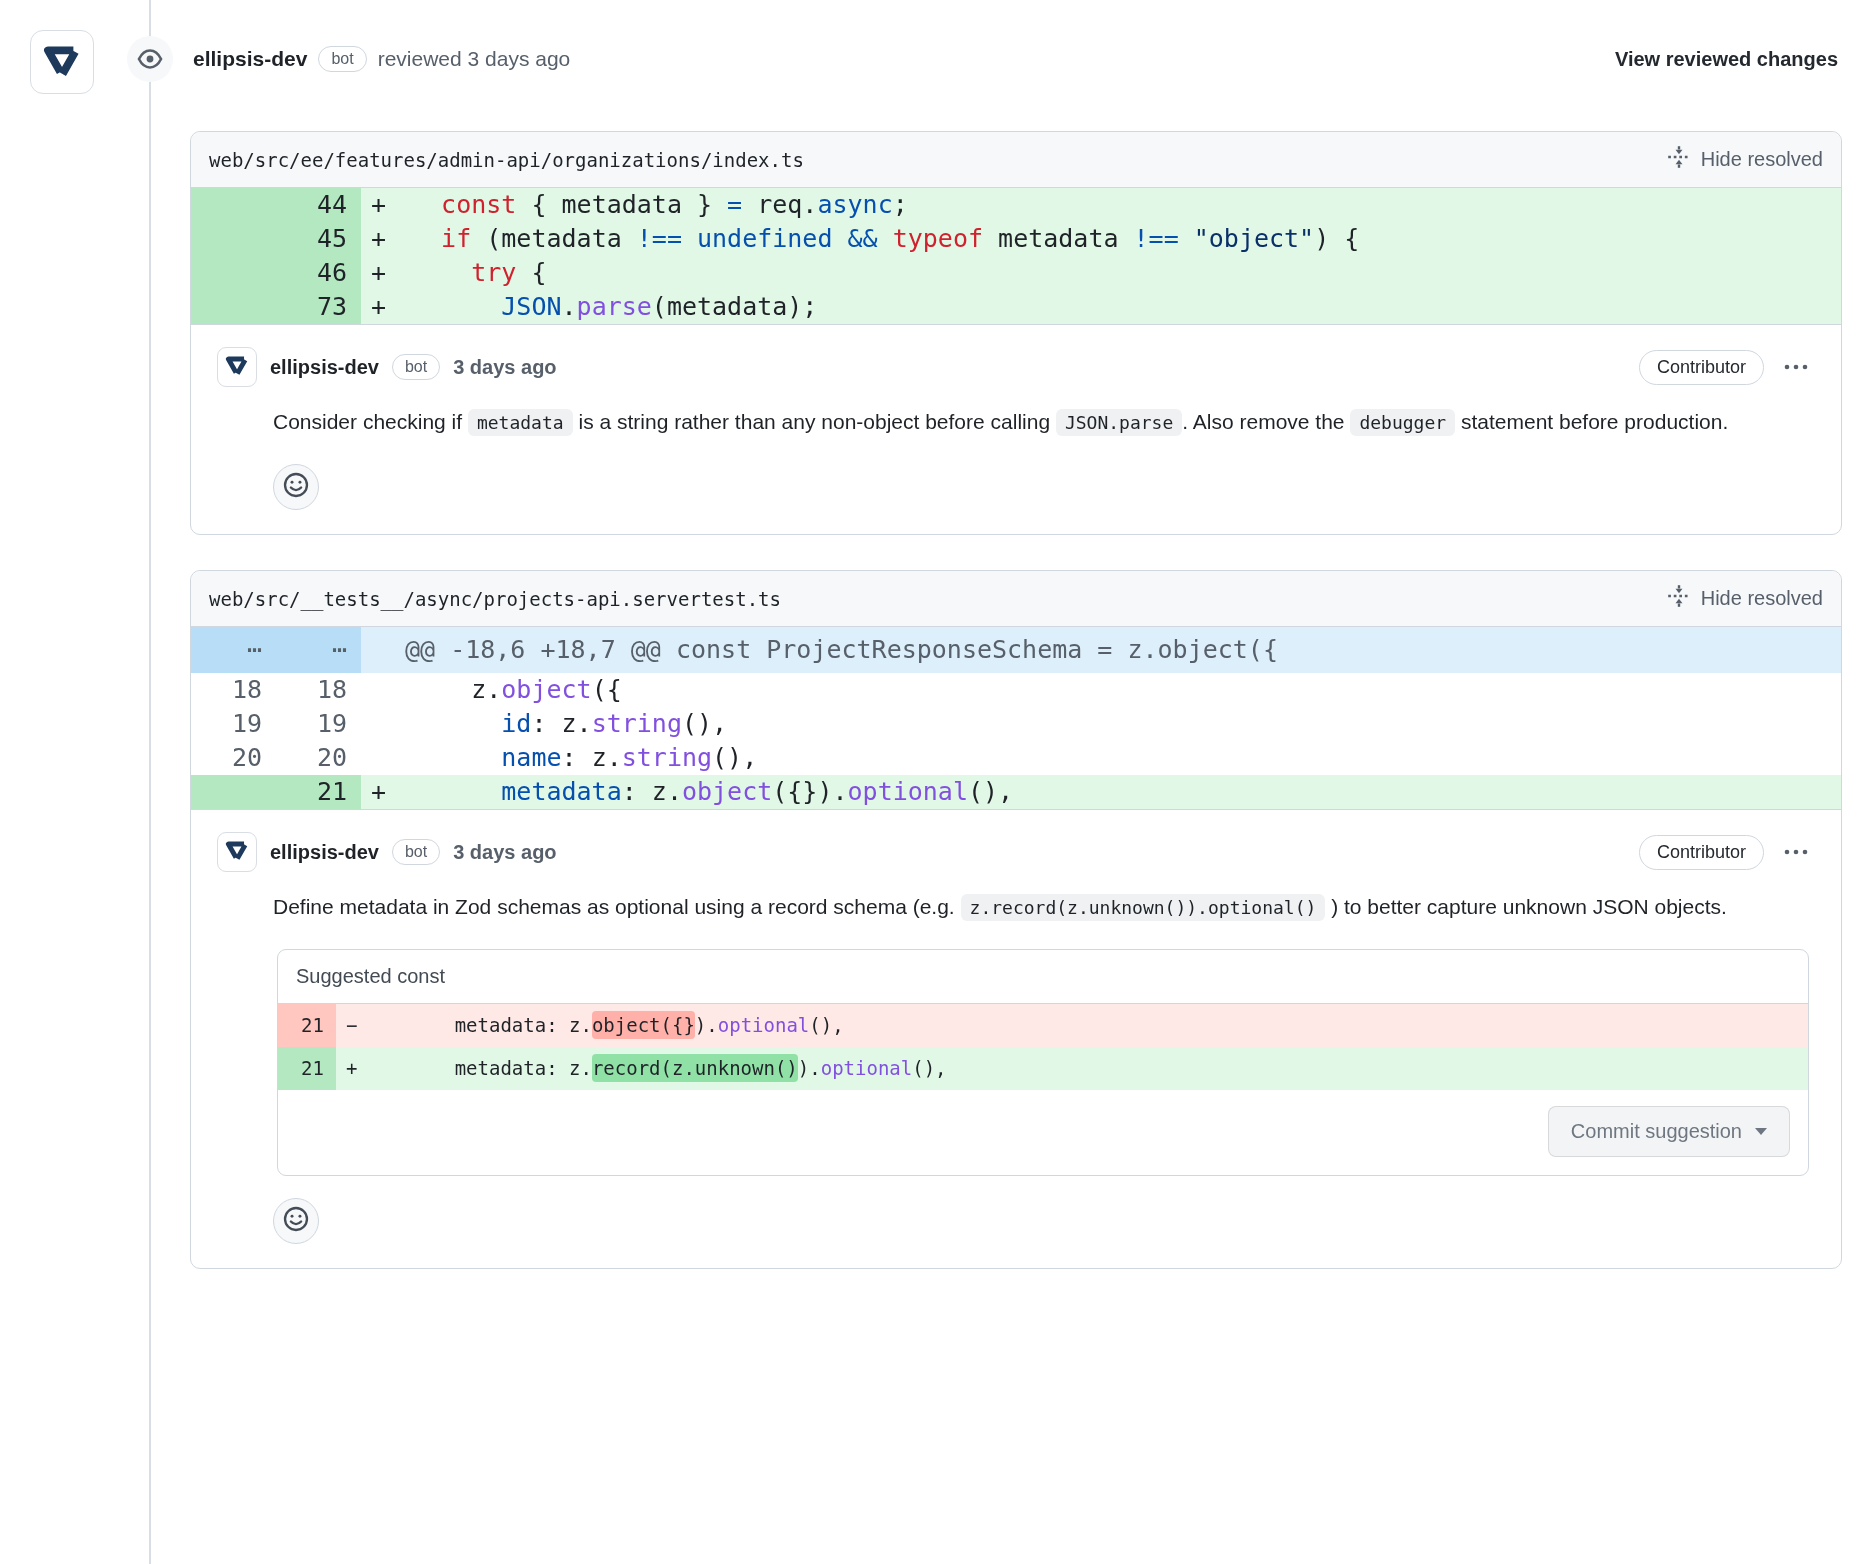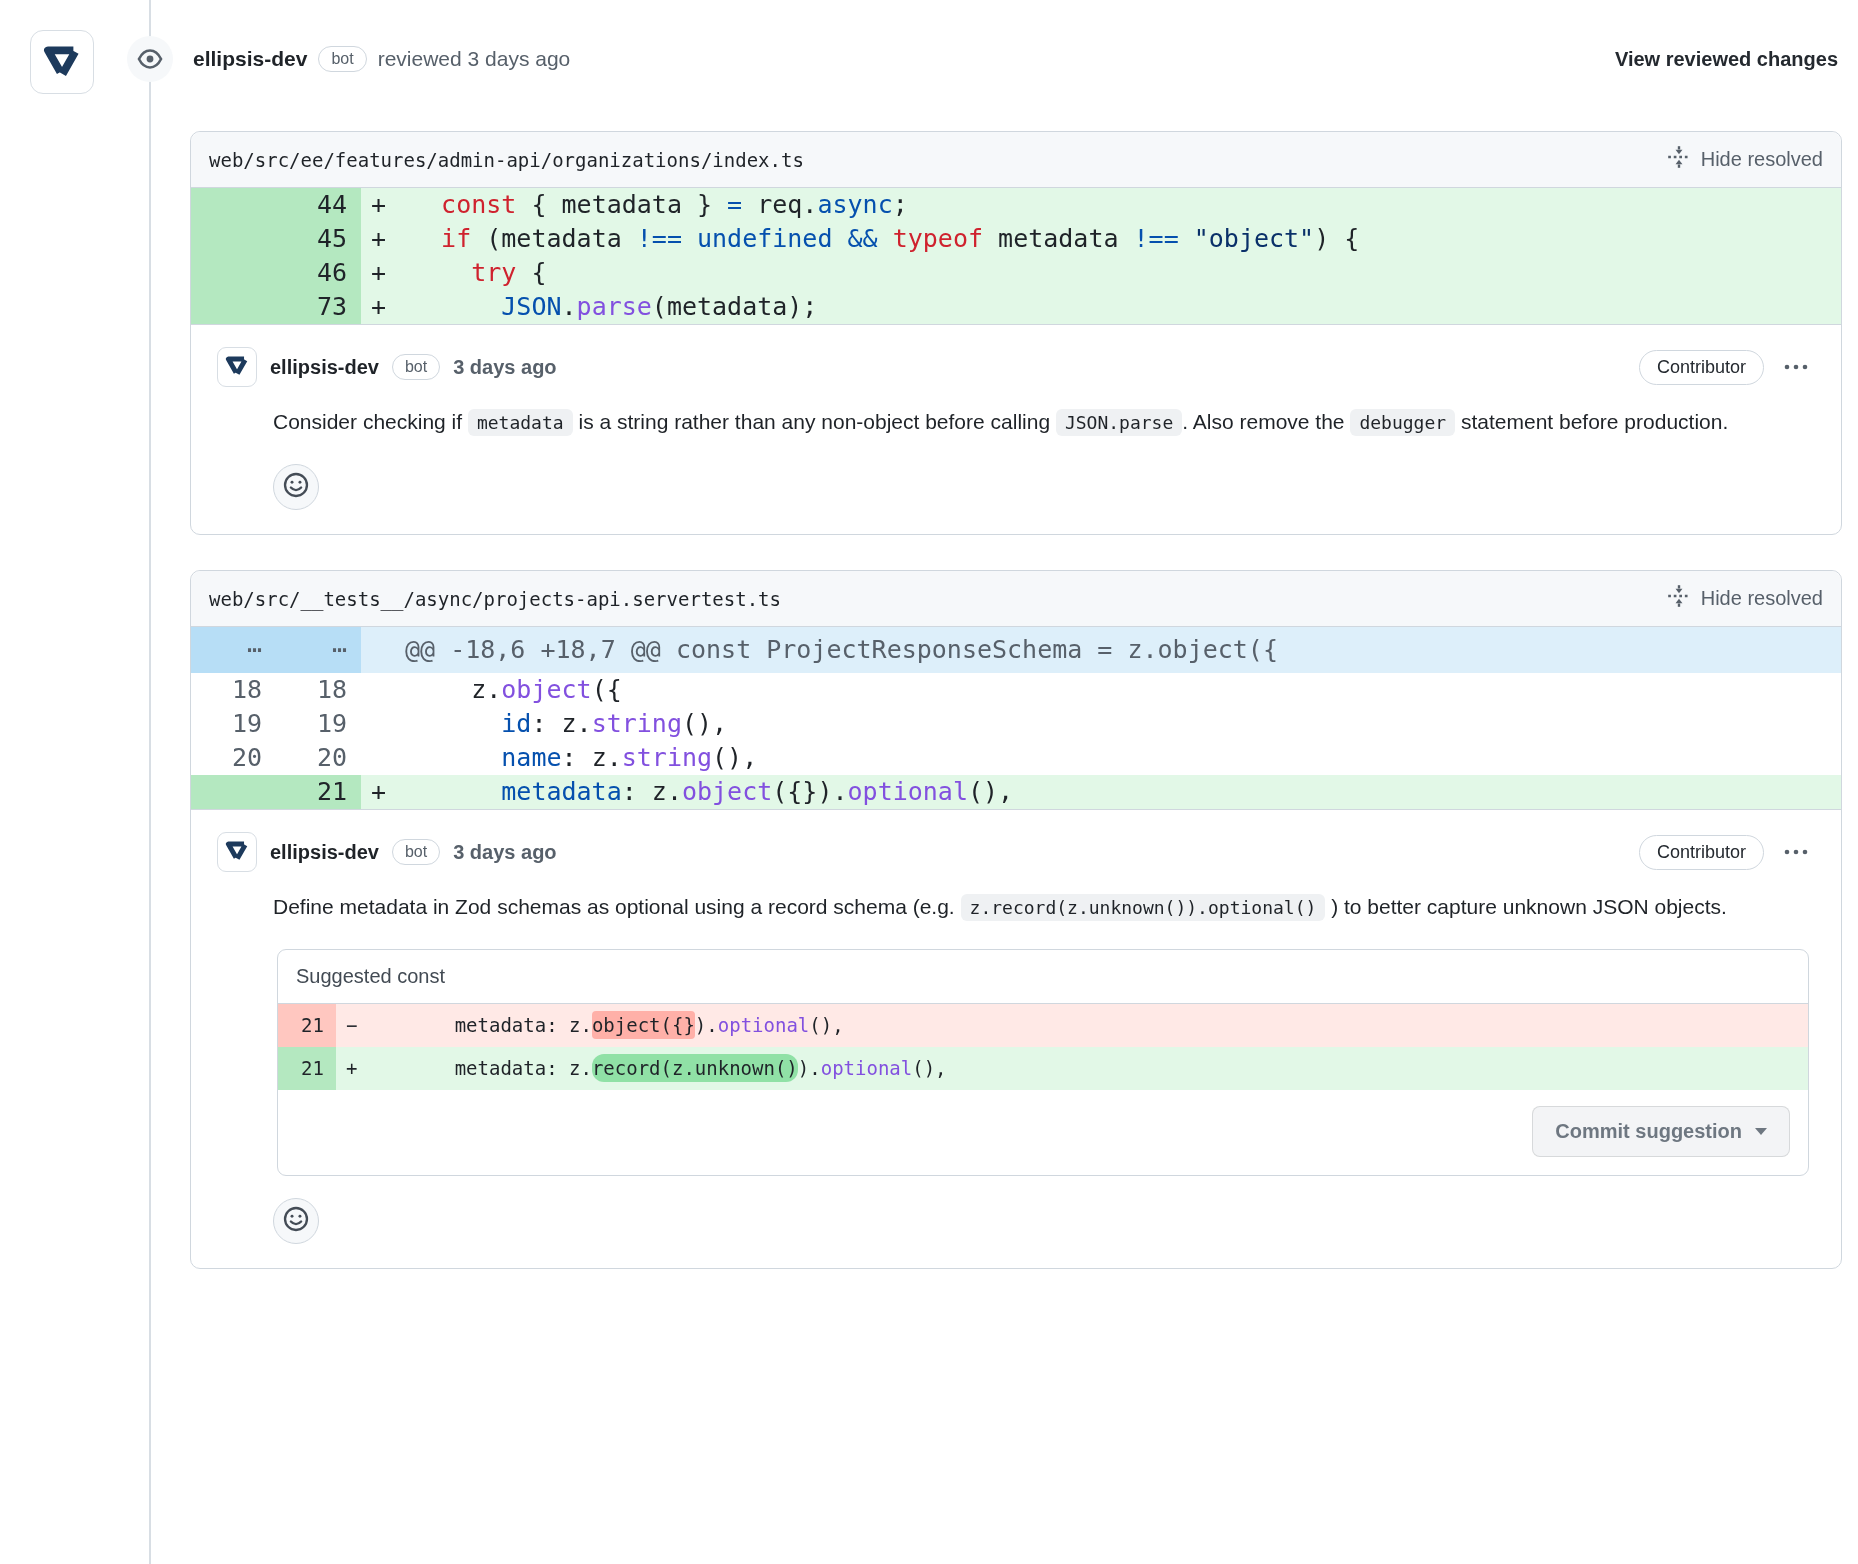--- a/index.html
+++ b/index.html
@@ -79,25 +79,25 @@
   .suggestion { border:1px solid #d0d7de; border-radius:9px; margin:22px 6px 0 60px; overflow:hidden; }
   .sug-header { padding:15px 18px; font-size:20px; color:#424a53; border-bottom:1px solid #d0d7de; }
   .sug-diff { font-family:"DejaVu Sans Mono", monospace; font-size:19px; }
   .sug-diff .ln { width:58px; flex:0 0 58px; line-height:43px; padding-right:12px; }
   .sug-diff .sign { line-height:43px; }
   .sug-diff .code { line-height:43px; }
   .sug-diff .diff-row.del .ln { background:#ffc7c0; color:#1f2328; }
   .sug-diff .diff-row.del .sign, .sug-diff .diff-row.del .code { background:#ffe9e6; }
   .sug-diff .diff-row.add .ln { background:#b4e8c0; }
   .del .hl { background:#ffb0a8; border-radius:4px; padding:3px 0;text-align:center; }
-  .add .hl { background:#90e1a6; border-radius:12px; padding:3px 0; }
+  .add .hl { background:#90e1a6; border-radius:4px; padding:3px 0; }
   .sug-footer { display:flex; justify-content:flex-end; padding:16px 18px 18px; }
   .commit-btn {
     display:flex; align-items:center; gap:13px;
-    background:#f3f4f6; color:#6e7781; font-weight:700; font-size:20px;
+    background:#f3f4f6; color:#6e7781; font-weight:400; font-size:20px;
     border:1px solid rgba(31,35,40,0.13); border-radius:8px; padding:13px 22px; cursor:not-allowed;
   }
   .caret-down { width:0; height:0; border-left:6px solid transparent; border-right:6px solid transparent; border-top:7px solid #6e7781; }
 
   .emoji-btn {
     width:46px; height:46px; border-radius:50%; border:1px solid #d0d7de; background:#f6f8fa;
     display:flex; align-items:center; justify-content:center; margin:22px 0 0 56px; cursor:pointer;
   }
 </style>
 </head>

